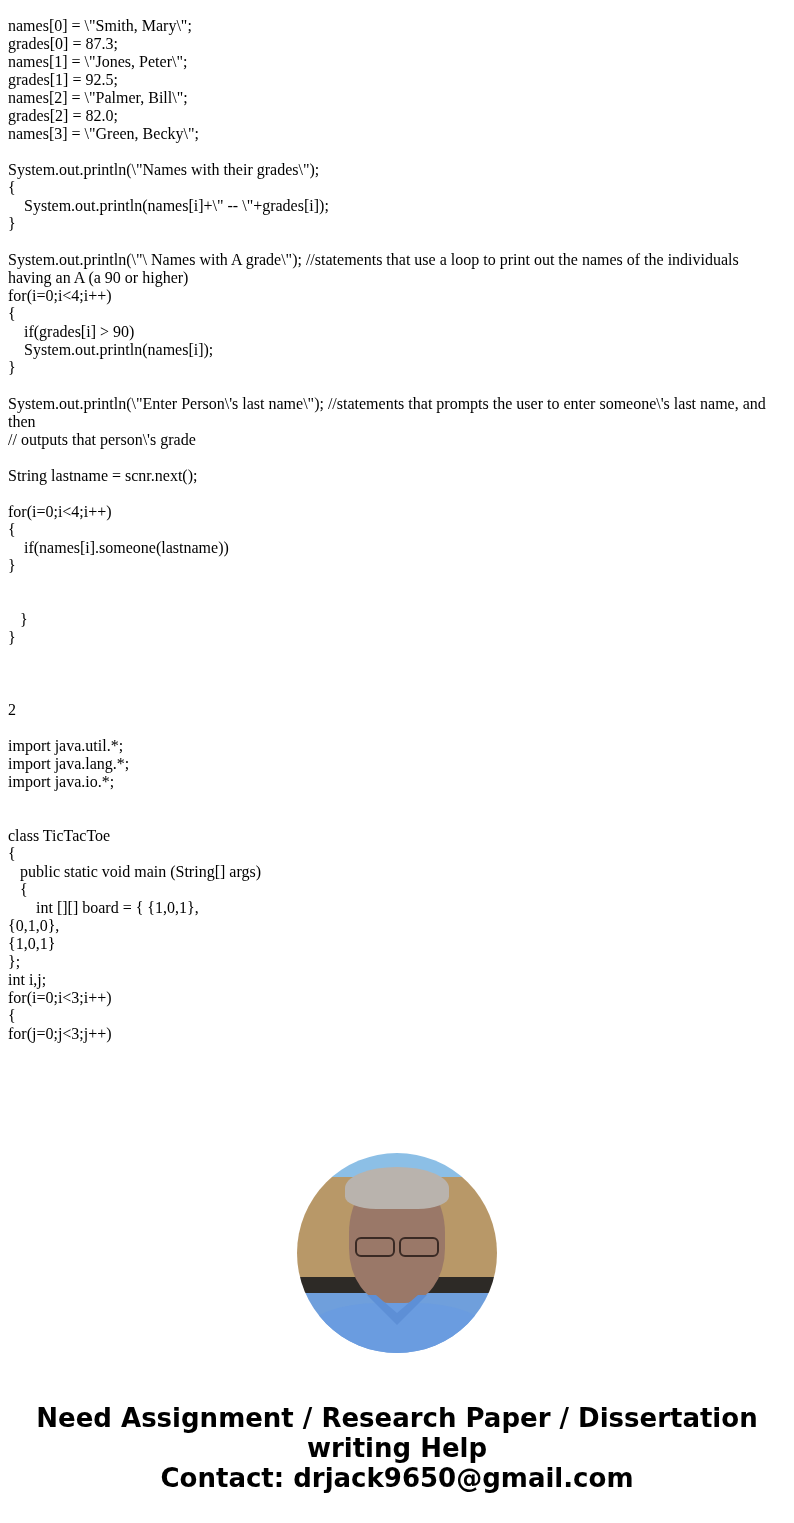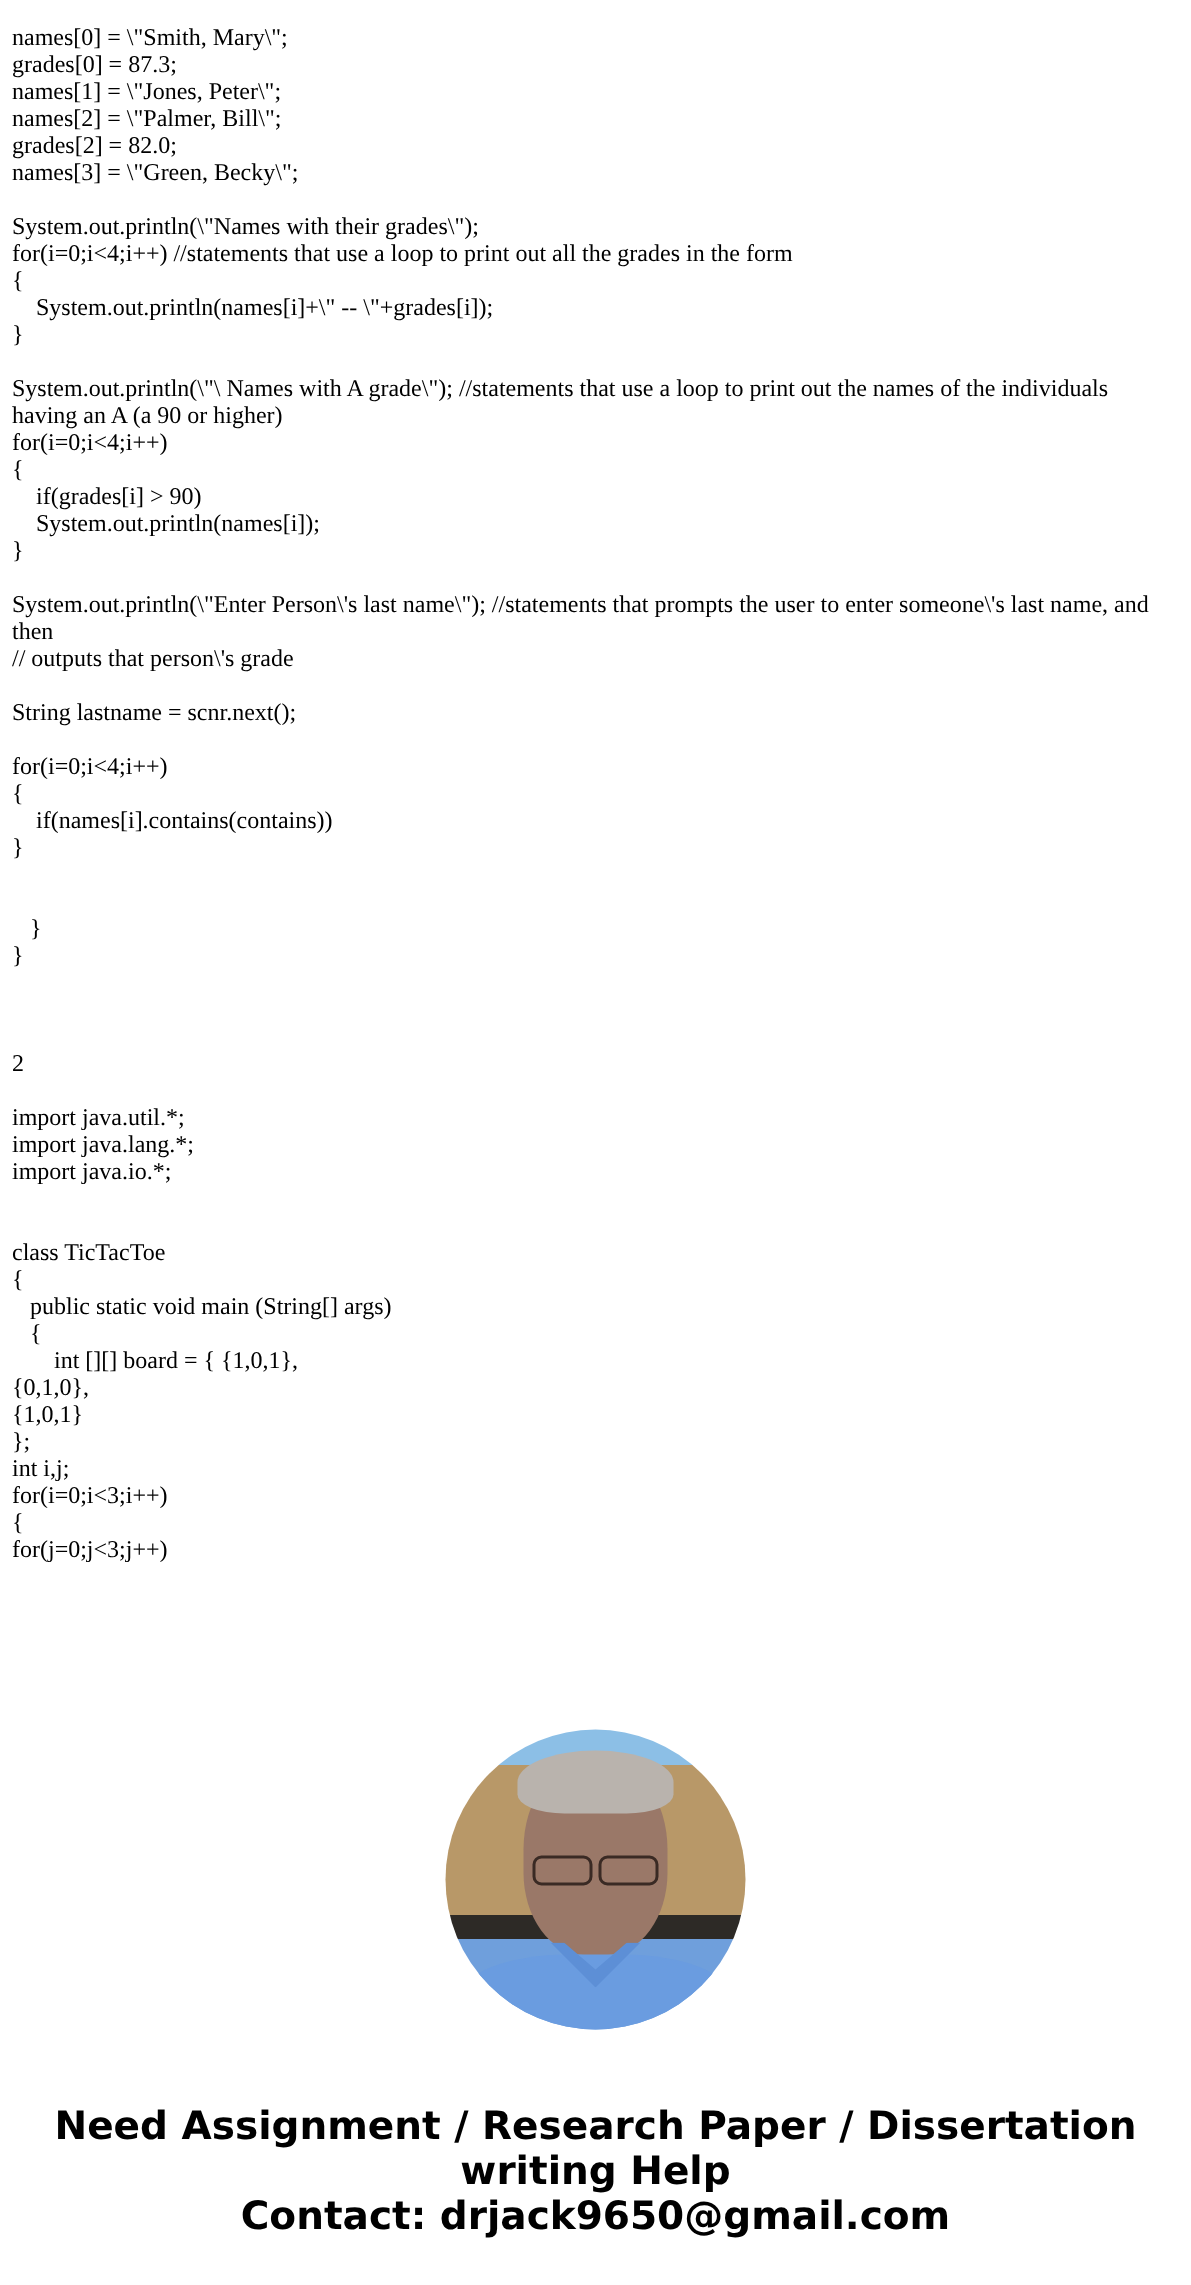--- a/index.html
+++ b/index.html
@@ -104,45 +104,45 @@
     }
     .cta div { white-space: nowrap; }
   </style>
 </head>
 <body>
 
 <div class="content">
   <div class="line">names[0] = \"Smith, Mary\";</div>
   <div class="line">grades[0] = 87.3;</div>
   <div class="line">names[1] = \"Jones, Peter\";</div>
+  <div class="line">grades[1] = 92.5;</div>
   <div class="line">names[2] = \"Palmer, Bill\";</div>
   <div class="line">grades[2] = 82.0;</div>
   <div class="line">names[3] = \"Green, Becky\";</div>
   <div class="line"></div>
   <div class="line">System.out.println(\"Names with their grades\");</div>
-  <div class="line">for(i=0;i&lt;4;i++) //statements that use a loop to print out all the grades in the form</div>
   <div class="line">{</div>
   <div class="line">    System.out.println(names[i]+\" -- \"+grades[i]);</div>
   <div class="line">}</div>
   <div class="line"></div>
   <div class="line">System.out.println(\"\ Names with A grade\"); //statements that use a loop to print out the names of the individuals having an A (a 90 or higher)</div>
   <div class="line">for(i=0;i&lt;4;i++)</div>
   <div class="line">{</div>
   <div class="line">    if(grades[i] &gt; 90)</div>
   <div class="line">    System.out.println(names[i]);</div>
   <div class="line">}</div>
   <div class="line"></div>
   <div class="line">System.out.println(\"Enter Person\'s last name\"); //statements that prompts the user to enter someone\'s last name, and then</div>
   <div class="line">// outputs that person\'s grade</div>
   <div class="line"></div>
   <div class="line">String lastname = scnr.next();</div>
   <div class="line"></div>
   <div class="line">for(i=0;i&lt;4;i++)</div>
   <div class="line">{</div>
-  <div class="line">    if(names[i].contains(contains))</div>
+  <div class="line">    if(names[i].someone(lastname))</div>
   <div class="line">}</div>
   <div class="line"></div>
   <div class="line"></div>
   <div class="line">   }</div>
   <div class="line">}</div>
   <div class="line"></div>
   <div class="line"></div>
   <div class="line"></div>
   <div class="line">2</div>
   <div class="line"></div>

